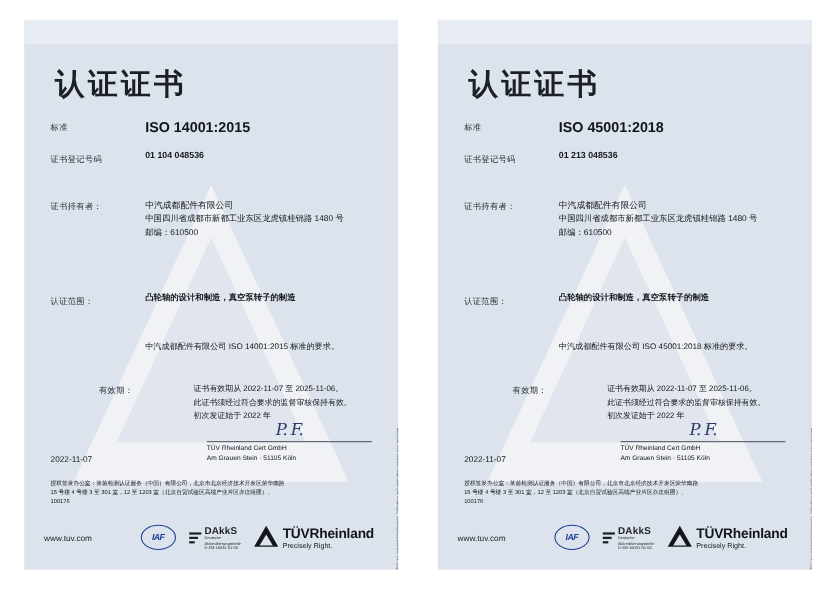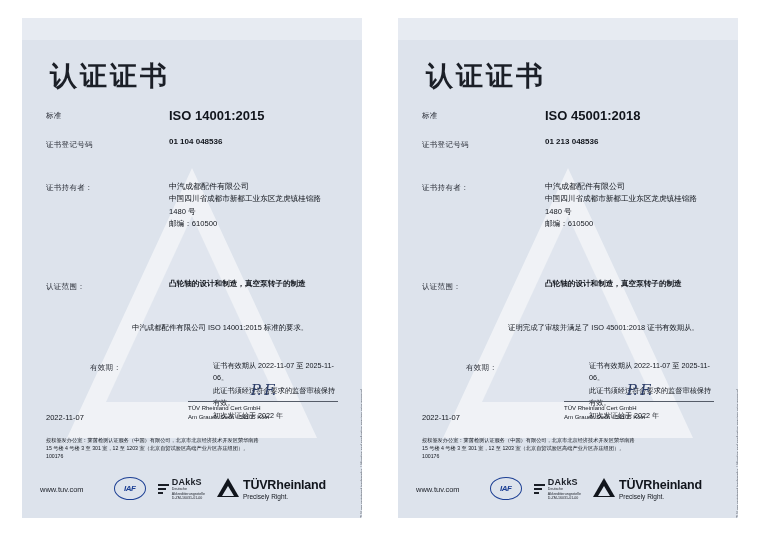--- a/index.html
+++ b/index.html
@@ -73,21 +73,20 @@
     font-weight: bold;
     color: #1b1f27;
     letter-spacing: 3px;
     padding-top: 40px;
     padding-left: 4px;
   }
   .row {
     display: flex;
     align-items: flex-start;
     margin-top: 14px;
-    gap: 37px;
   }
   .row .lbl {
     width: 86px;
     flex: 0 0 86px;
     font-size: 7.5px;
     color: #2b2f38;
     padding-top: 3px;
     letter-spacing: .3px;
   }
   .row .val {
@@ -177,21 +176,21 @@
     left: 24px;
     right: 24px;
     bottom: 58px;
     font-size: 5.2px;
     color: #11151c;
     line-height: 1.55;
   }
   .footer {
     position: absolute;
     left: 18px;
-    right: 36px;
+    right: 22px;
     bottom: 12px;
     height: 34px;
     display: flex;
     align-items: center;
     justify-content: space-between;
   }
   .tuvurl {
     font-size: 7.5px;
     color: #1b1f27;
   }
@@ -417,21 +416,21 @@
           <div>中国四川省成都市新都工业东区龙虎镇桂锦路 1480 号</div>
           <div>邮编：610500</div>
         </div>
       </div>
 
       <div class="row scope">
         <div class="lbl">认证范围：</div>
         <div class="val-block">凸轮轴的设计和制造，真空泵转子的制造</div>
       </div>
 
-      <div class="statement">证明完成了审核并满足了 ISO 45001:2018 证书有效期从。</div>
+      <div class="statement">中汽成都配件有限公司 ISO 45001:2018 标准的要求。</div>
 
       <div class="row valid">
         <div class="lbl">有效期：</div>
         <div class="val-block">
           <div>证书有效期从 2022-11-07 至 2025-11-06。</div>
           <div>此证书须经过符合要求的监督审核保持有效。</div>
           <div>初次发证始于 2022 年</div>
         </div>
       </div>
 

